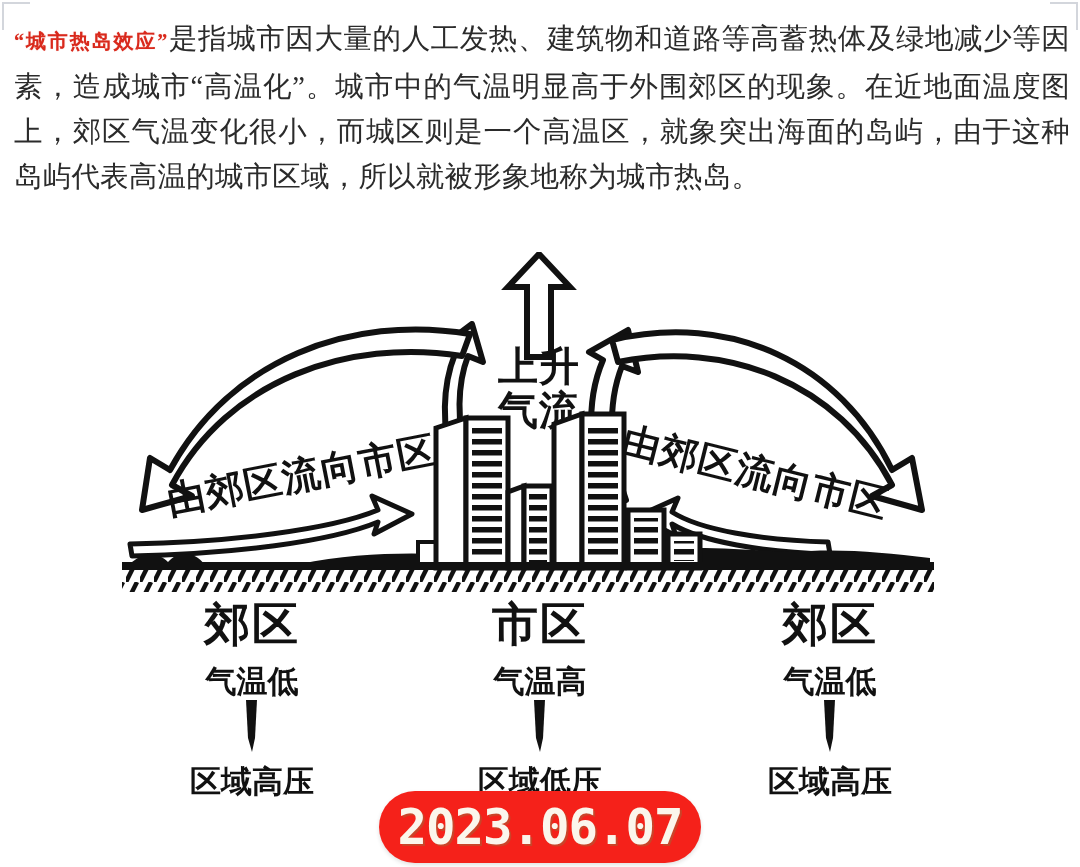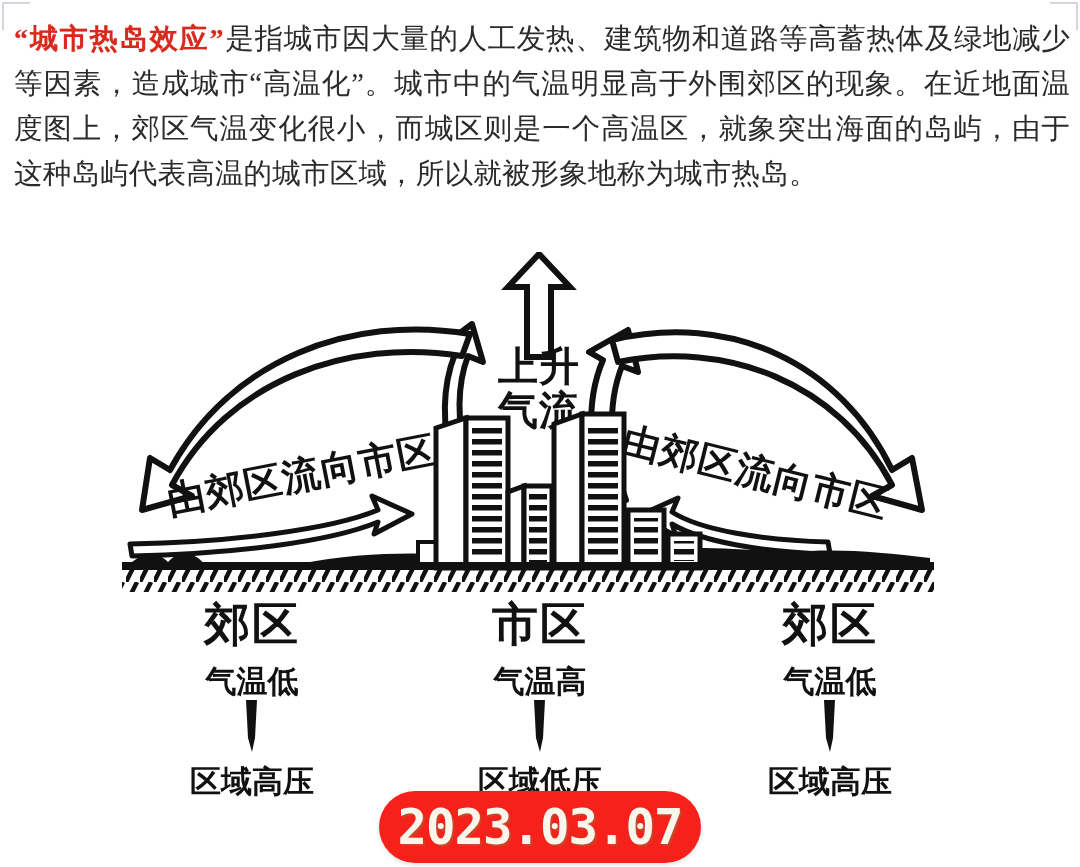--- a/index.html
+++ b/index.html
@@ -35,21 +35,21 @@
     font-size: 28.5px;
     line-height: 45px;
     letter-spacing: 0.2px;
     text-align: justify;
     text-justify: inter-character;
     color: #2b2b2b;
   }
   .article .title-red {
     color: #d9291c;
     font-weight: 700;
-    font-size: 28px;
+    font-size: 20px;
     letter-spacing: 1.5px;
     text-shadow: 0 0 1px rgba(217,41,28,0.35);
   }
 
   
   .diagram {
     position: absolute;
     left: 0;
     top: 252px;
     width: 976px;
@@ -220,14 +220,14 @@
 
     <g>
       <text x="252" y="540" text-anchor="middle" font-family="'Liberation Sans','DejaVu Sans',sans-serif" font-size="31" font-weight="700" fill="#111111">区域高压</text>
       <text x="540" y="540" text-anchor="middle" font-family="'Liberation Sans','DejaVu Sans',sans-serif" font-size="31" font-weight="700" fill="#111111">区域低压</text>
       <text x="830" y="540" text-anchor="middle" font-family="'Liberation Sans','DejaVu Sans',sans-serif" font-size="31" font-weight="700" fill="#111111">区域高压</text>
     </g>
   </svg>
 </div>
 
 <div class="date-badge">
-  <span class="date-text">2023.03.07</span>
+  <span class="date-text">2023.06.07</span>
 </div>
 
 </body></html>

